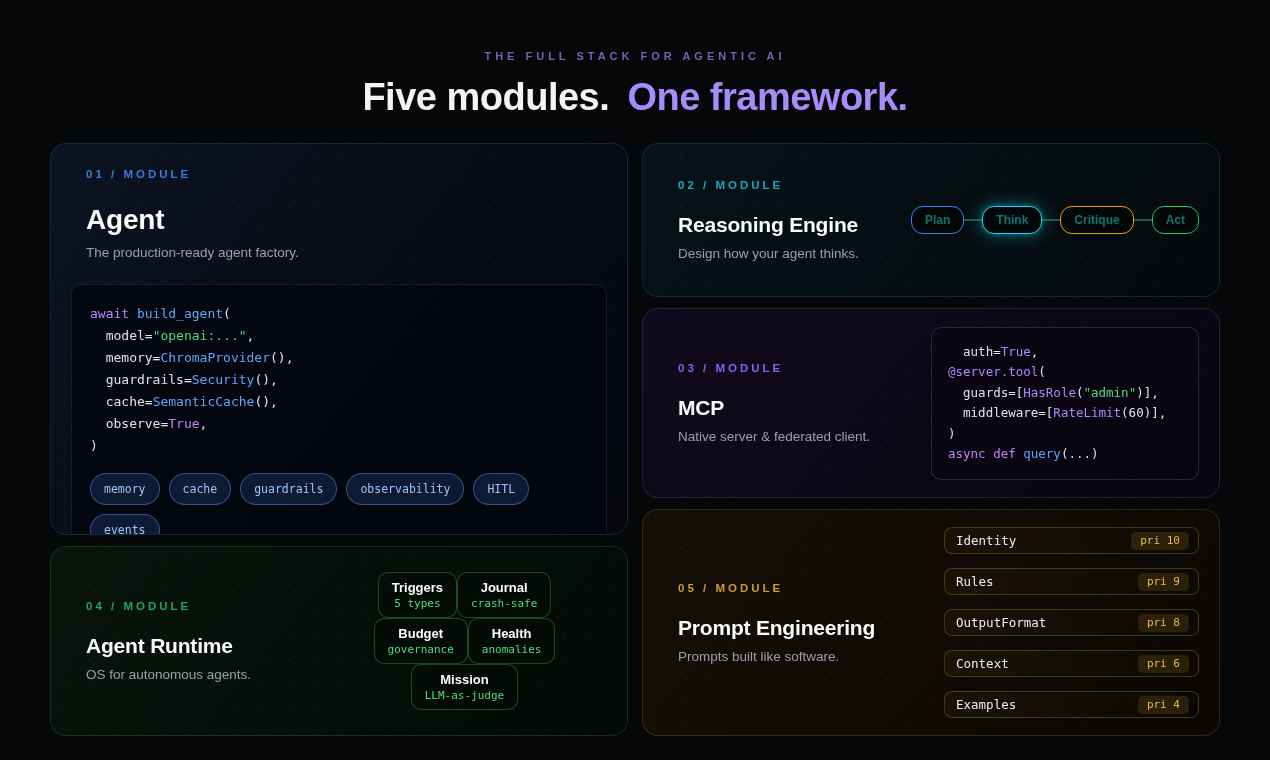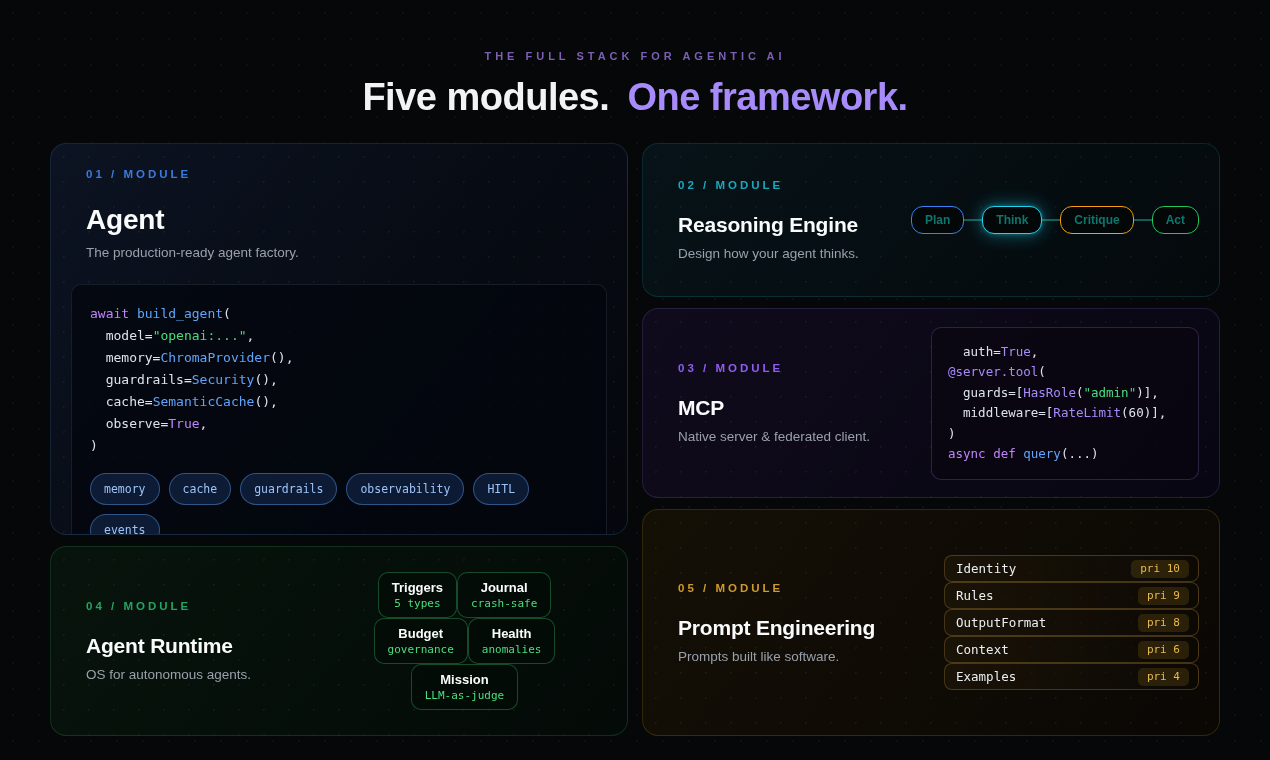--- a/index.html
+++ b/index.html
@@ -85,21 +85,21 @@
     width:248px; flex:none; margin-right:26px;
     display:flex; flex-wrap:wrap; justify-content:center;
   }
   .tile {
     background:rgba(3,11,6,0.78); border:1px solid rgba(74,222,128,0.30);
     border-radius:10px; padding:7px 13px; text-align:center;
   }
   .tile-title { color:#fbfcfd; font-size:13px; font-weight:700; }
   .tile-sub { font-family:"DejaVu Sans Mono", monospace; font-size:11px; color:#4ade80; margin-top:2px; }
   
-  .layers { width:270px; flex:none; display:flex; flex-direction:column; gap:0;text-align:center; }
+  .layers { width:270px; flex:none; display:flex; flex-direction:column; gap:14px;text-align:center; }
   .layer {
     height:27px; display:flex; align-items:center; justify-content:space-between;
     background:linear-gradient(90deg,rgba(34,25,10,0.55),rgba(14,10,5,0.30));
     border:1px solid rgba(214,164,62,0.28); border-radius:8px; padding:0 9px 0 11px;
   }
   .layer-name { font-family:"DejaVu Sans Mono", monospace; font-size:12.5px; color:#eceef2; }
   .pri-badge {
     font-family:"DejaVu Sans Mono", monospace; font-size:11px; color:#eab94d;
     background:rgba(251,191,36,0.13); border-radius:5px; padding:2.5px 9px;
   }

